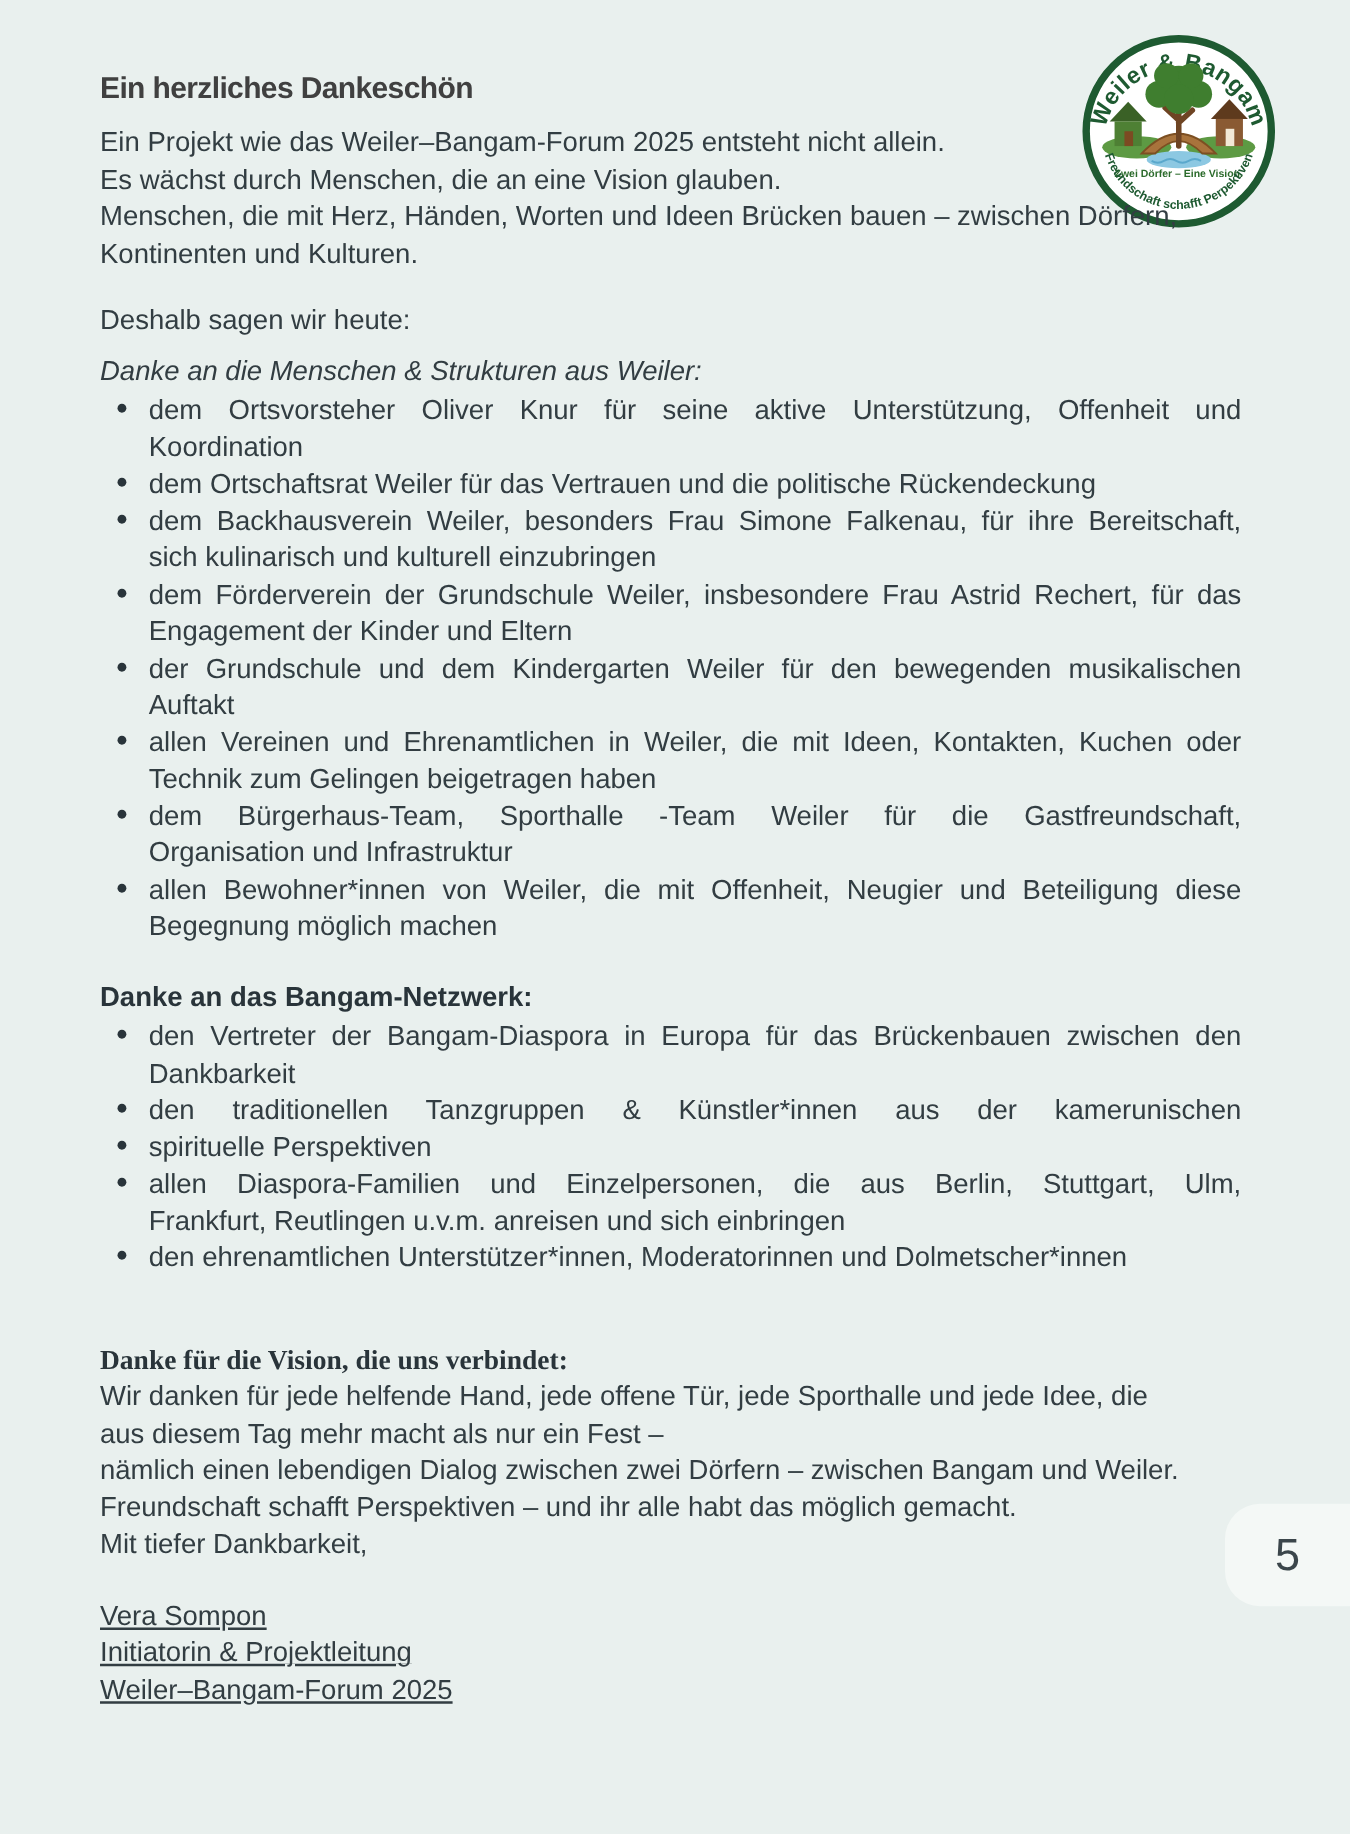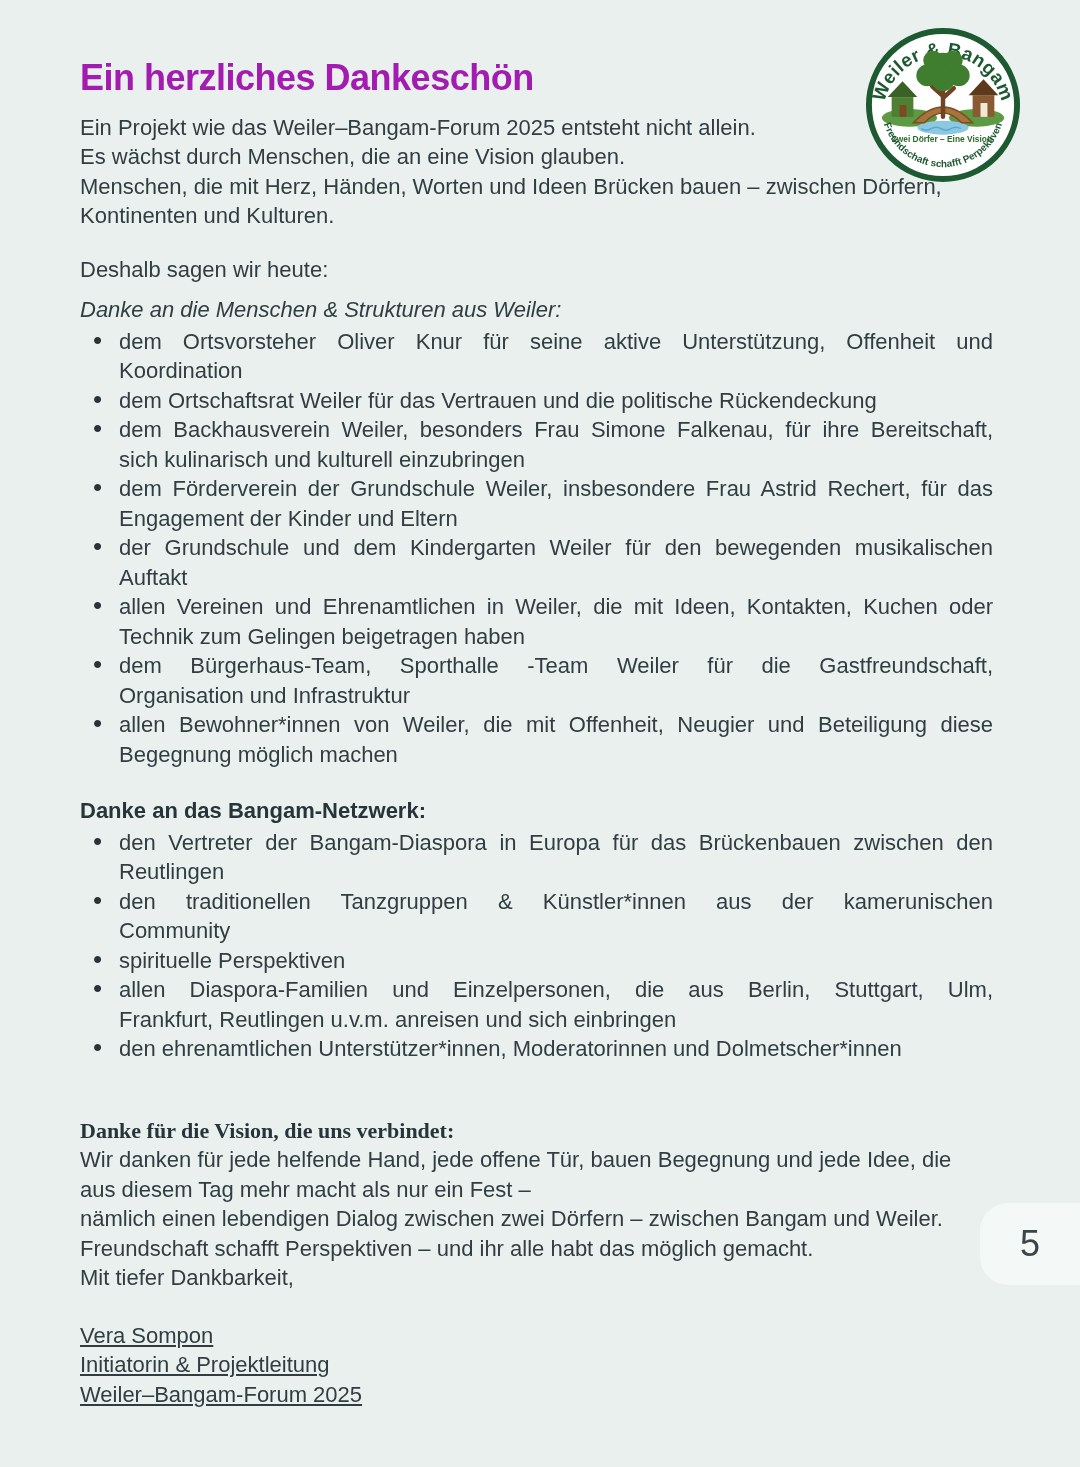--- a/index.html
+++ b/index.html
@@ -8,23 +8,23 @@
     width:1080px; height:1467px;
     background:#e9f0ee;
     font-family:"Liberation Sans","DejaVu Sans",sans-serif;
     color:#323d42;
     overflow:hidden;
   }
   .content { position:absolute; left:80px; top:0; width:913px; }
 
   .title {
     margin:58px 0 0 0;
-    font-size:36px; line-height:1.1;
+    font-size:24px; line-height:1.1;
     font-weight:700; letter-spacing:-0.5px;
-    color:#a21caf;
+    color:#404040;
   }
   .body-text { font-size:22px; line-height:29.5px; }
   .line { display:block; }
 
   .intro { margin-top:15px; }
   .lead-in { margin-top:24px; }
   .list-heading { margin-top:11px; font-weight:400; font-size:22px; line-height:29.5px;font-style:italic; }
   .section-heading { margin:27px 0 0 0; font-weight:700; font-size:22px; line-height:29.5px; color:#29343a; }
   .closing-heading { margin:52px 0 0 0; font-weight:700; font-size:22px; line-height:29.5px; color:#29343a;font-family:Liberation Serif, serif; }
 
@@ -152,42 +152,41 @@
       <li class="thanks-item">
         <span class="l1">allen Bewohner*innen von Weiler, die mit Offenheit, Neugier und Beteiligung diese</span>
         <span class="l2">Begegnung möglich machen</span>
       </li>
     </ul>
 
     <h2 class="section-heading">Danke an das Bangam-Netzwerk:</h2>
     <ul class="thanks-list">
       <li class="thanks-item">
         <span class="l1">den Vertreter der Bangam-Diaspora in Europa für das Brückenbauen zwischen den</span>
-        <span class="l2">Reutlingen</span>
+        <span class="l2">Dankbarkeit</span>
       </li>
       <li class="thanks-item">
         <span class="l1">den traditionellen Tanzgruppen &amp; Künstler*innen aus der kamerunischen</span>
-        <span class="l2">Community</span>
       </li>
       <li class="thanks-item">
         <span class="l2">spirituelle Perspektiven</span>
       </li>
       <li class="thanks-item">
         <span class="l1">allen Diaspora-Familien und Einzelpersonen, die aus Berlin, Stuttgart, Ulm,</span>
         <span class="l2">Frankfurt, Reutlingen u.v.m. anreisen und sich einbringen</span>
       </li>
       <li class="thanks-item">
         <span class="l1"></span>
         <span class="l2">den ehrenamtlichen Unterstützer*innen, Moderatorinnen und Dolmetscher*innen</span>
       </li>
     </ul>
 
     <h2 class="closing-heading">Danke für die Vision, die uns verbindet:</h2>
     <p class="closing-para">
-      <span class="line">Wir danken für jede helfende Hand, jede offene Tür, bauen Begegnung und jede Idee, die</span>
+      <span class="line">Wir danken für jede helfende Hand, jede offene Tür, jede Sporthalle und jede Idee, die</span>
       <span class="line">aus diesem Tag mehr macht als nur ein Fest –</span>
       <span class="line">nämlich einen lebendigen Dialog zwischen zwei Dörfern – zwischen Bangam und Weiler.</span>
       <span class="line">Freundschaft schafft Perspektiven – und ihr alle habt das möglich gemacht.</span>
       <span class="line">Mit tiefer Dankbarkeit,</span>
     </p>
 
     <p class="signature" style="margin:28px 0 0 0;text-decoration:underline;">
       <span class="line">Vera Sompon</span>
       <span class="line">Initiatorin &amp; Projektleitung</span>
       <span class="line">Weiler–Bangam-Forum 2025</span>

